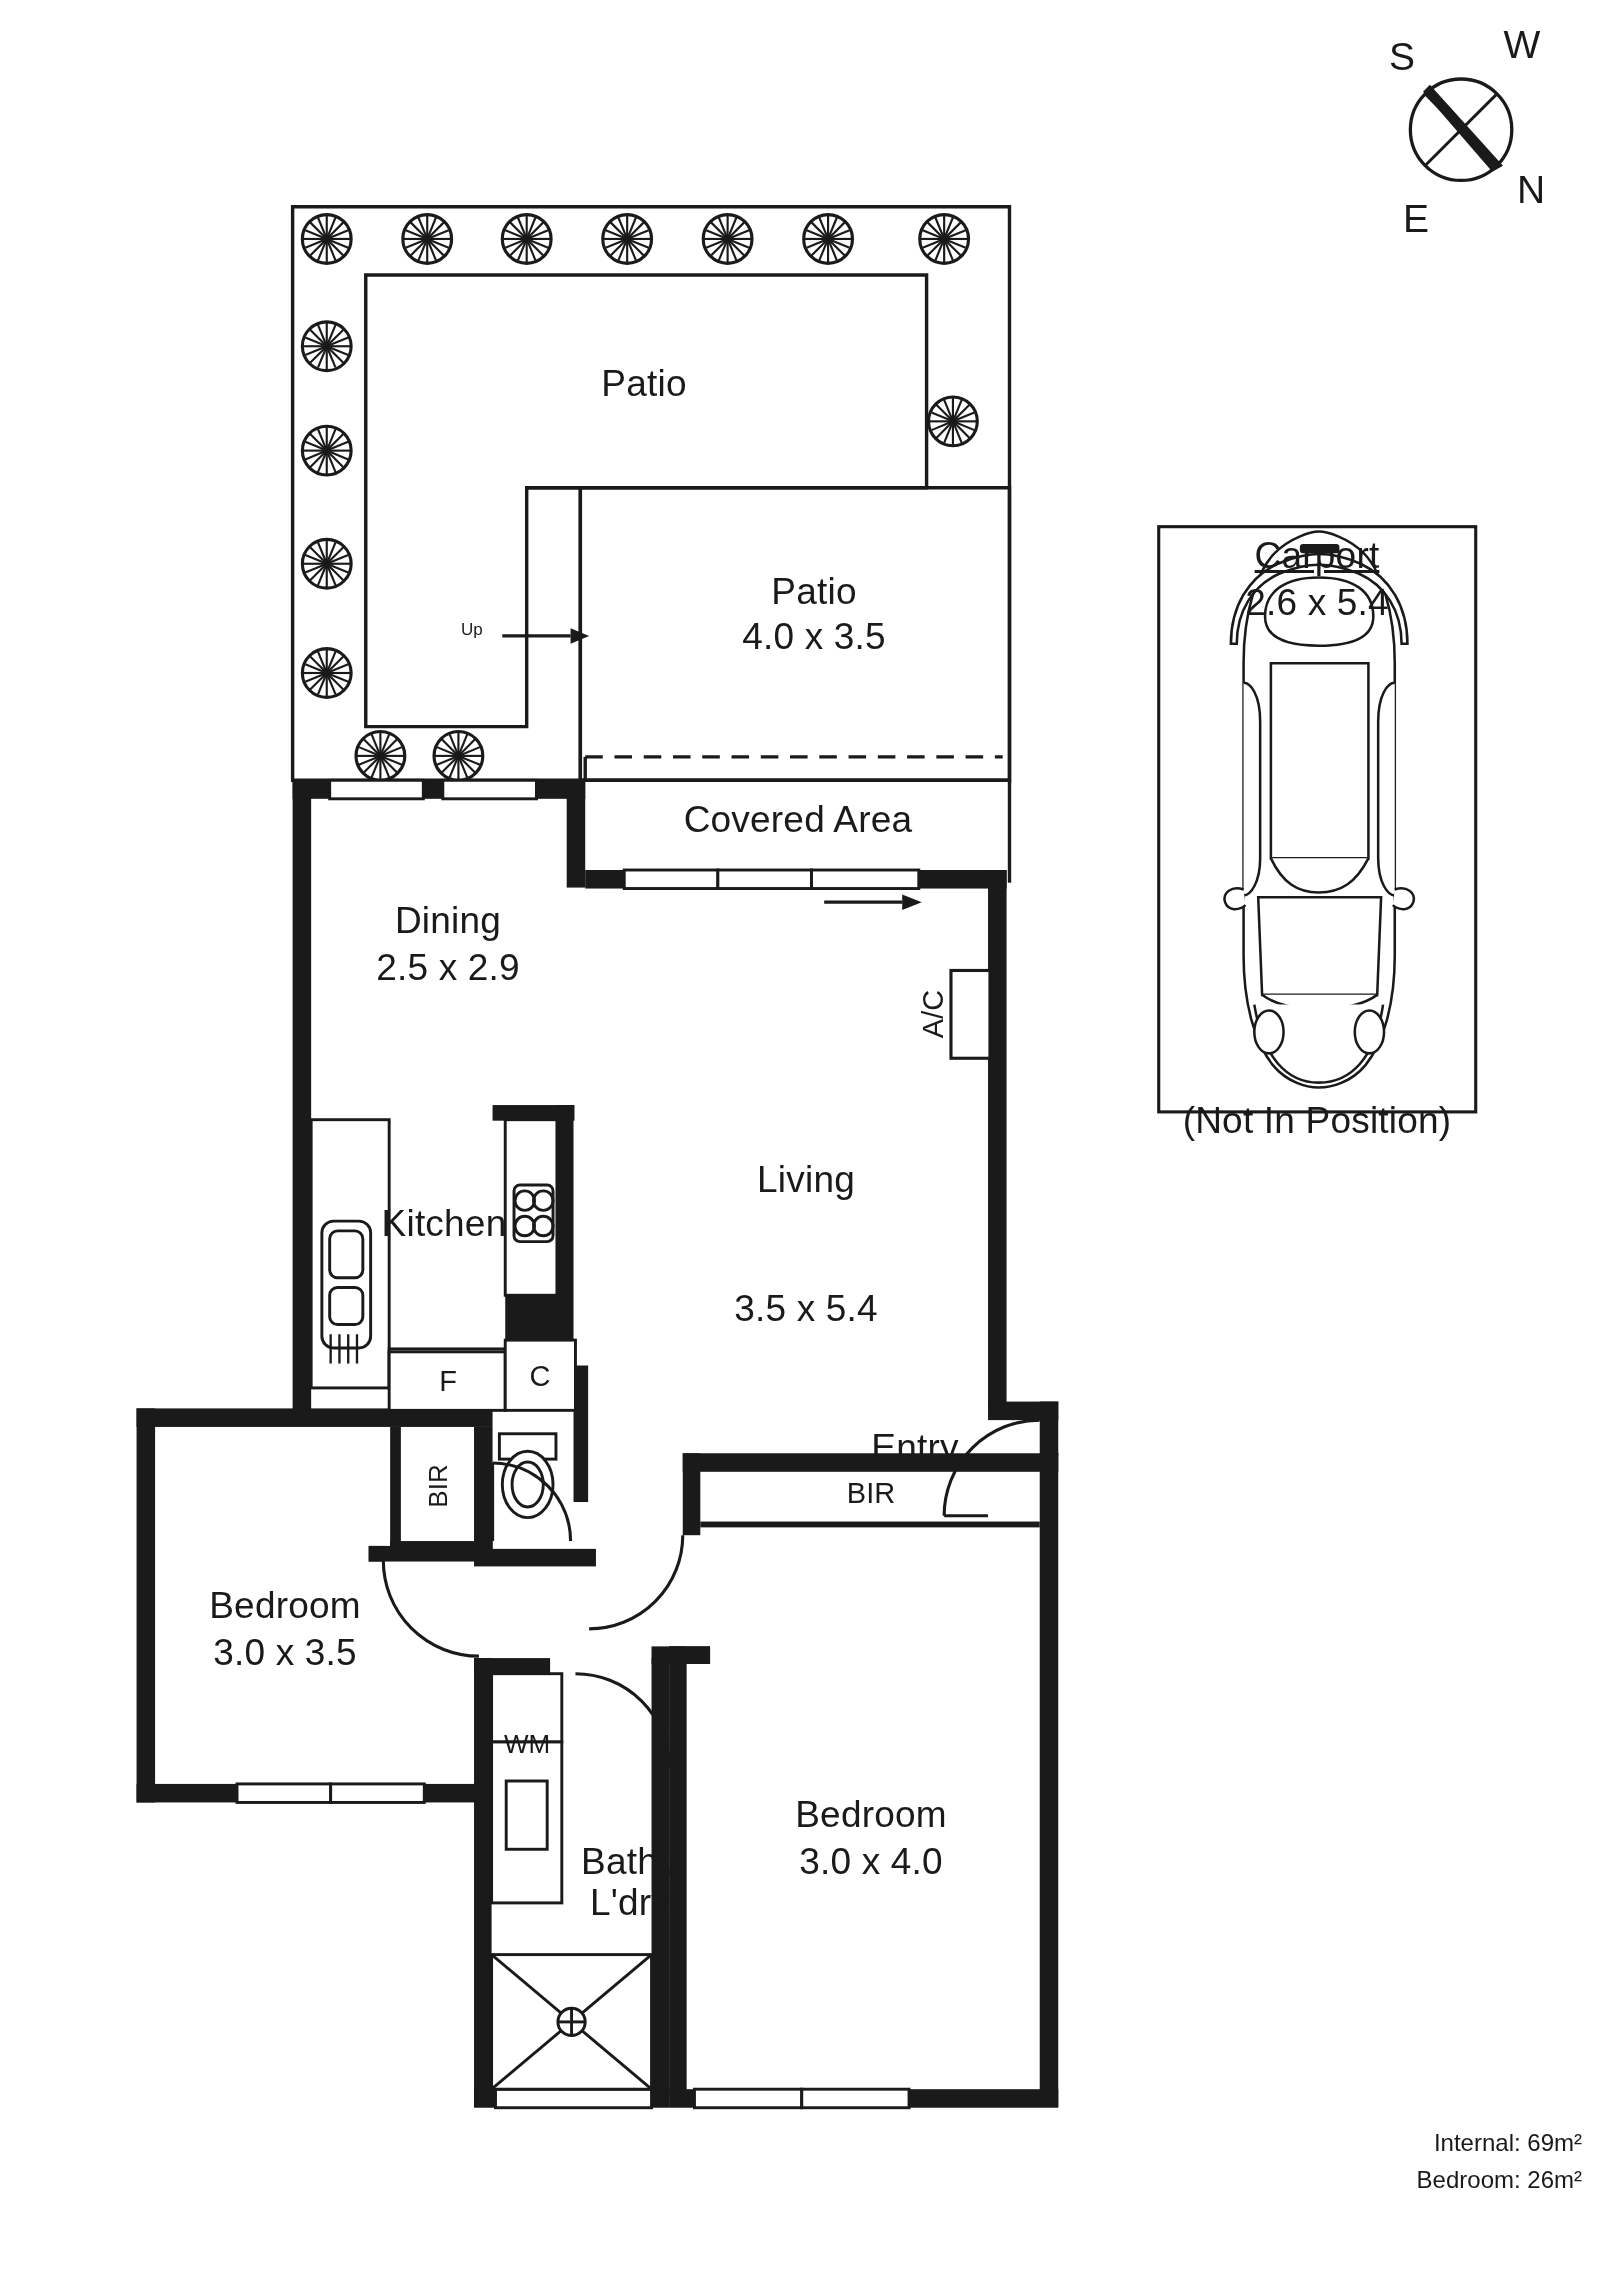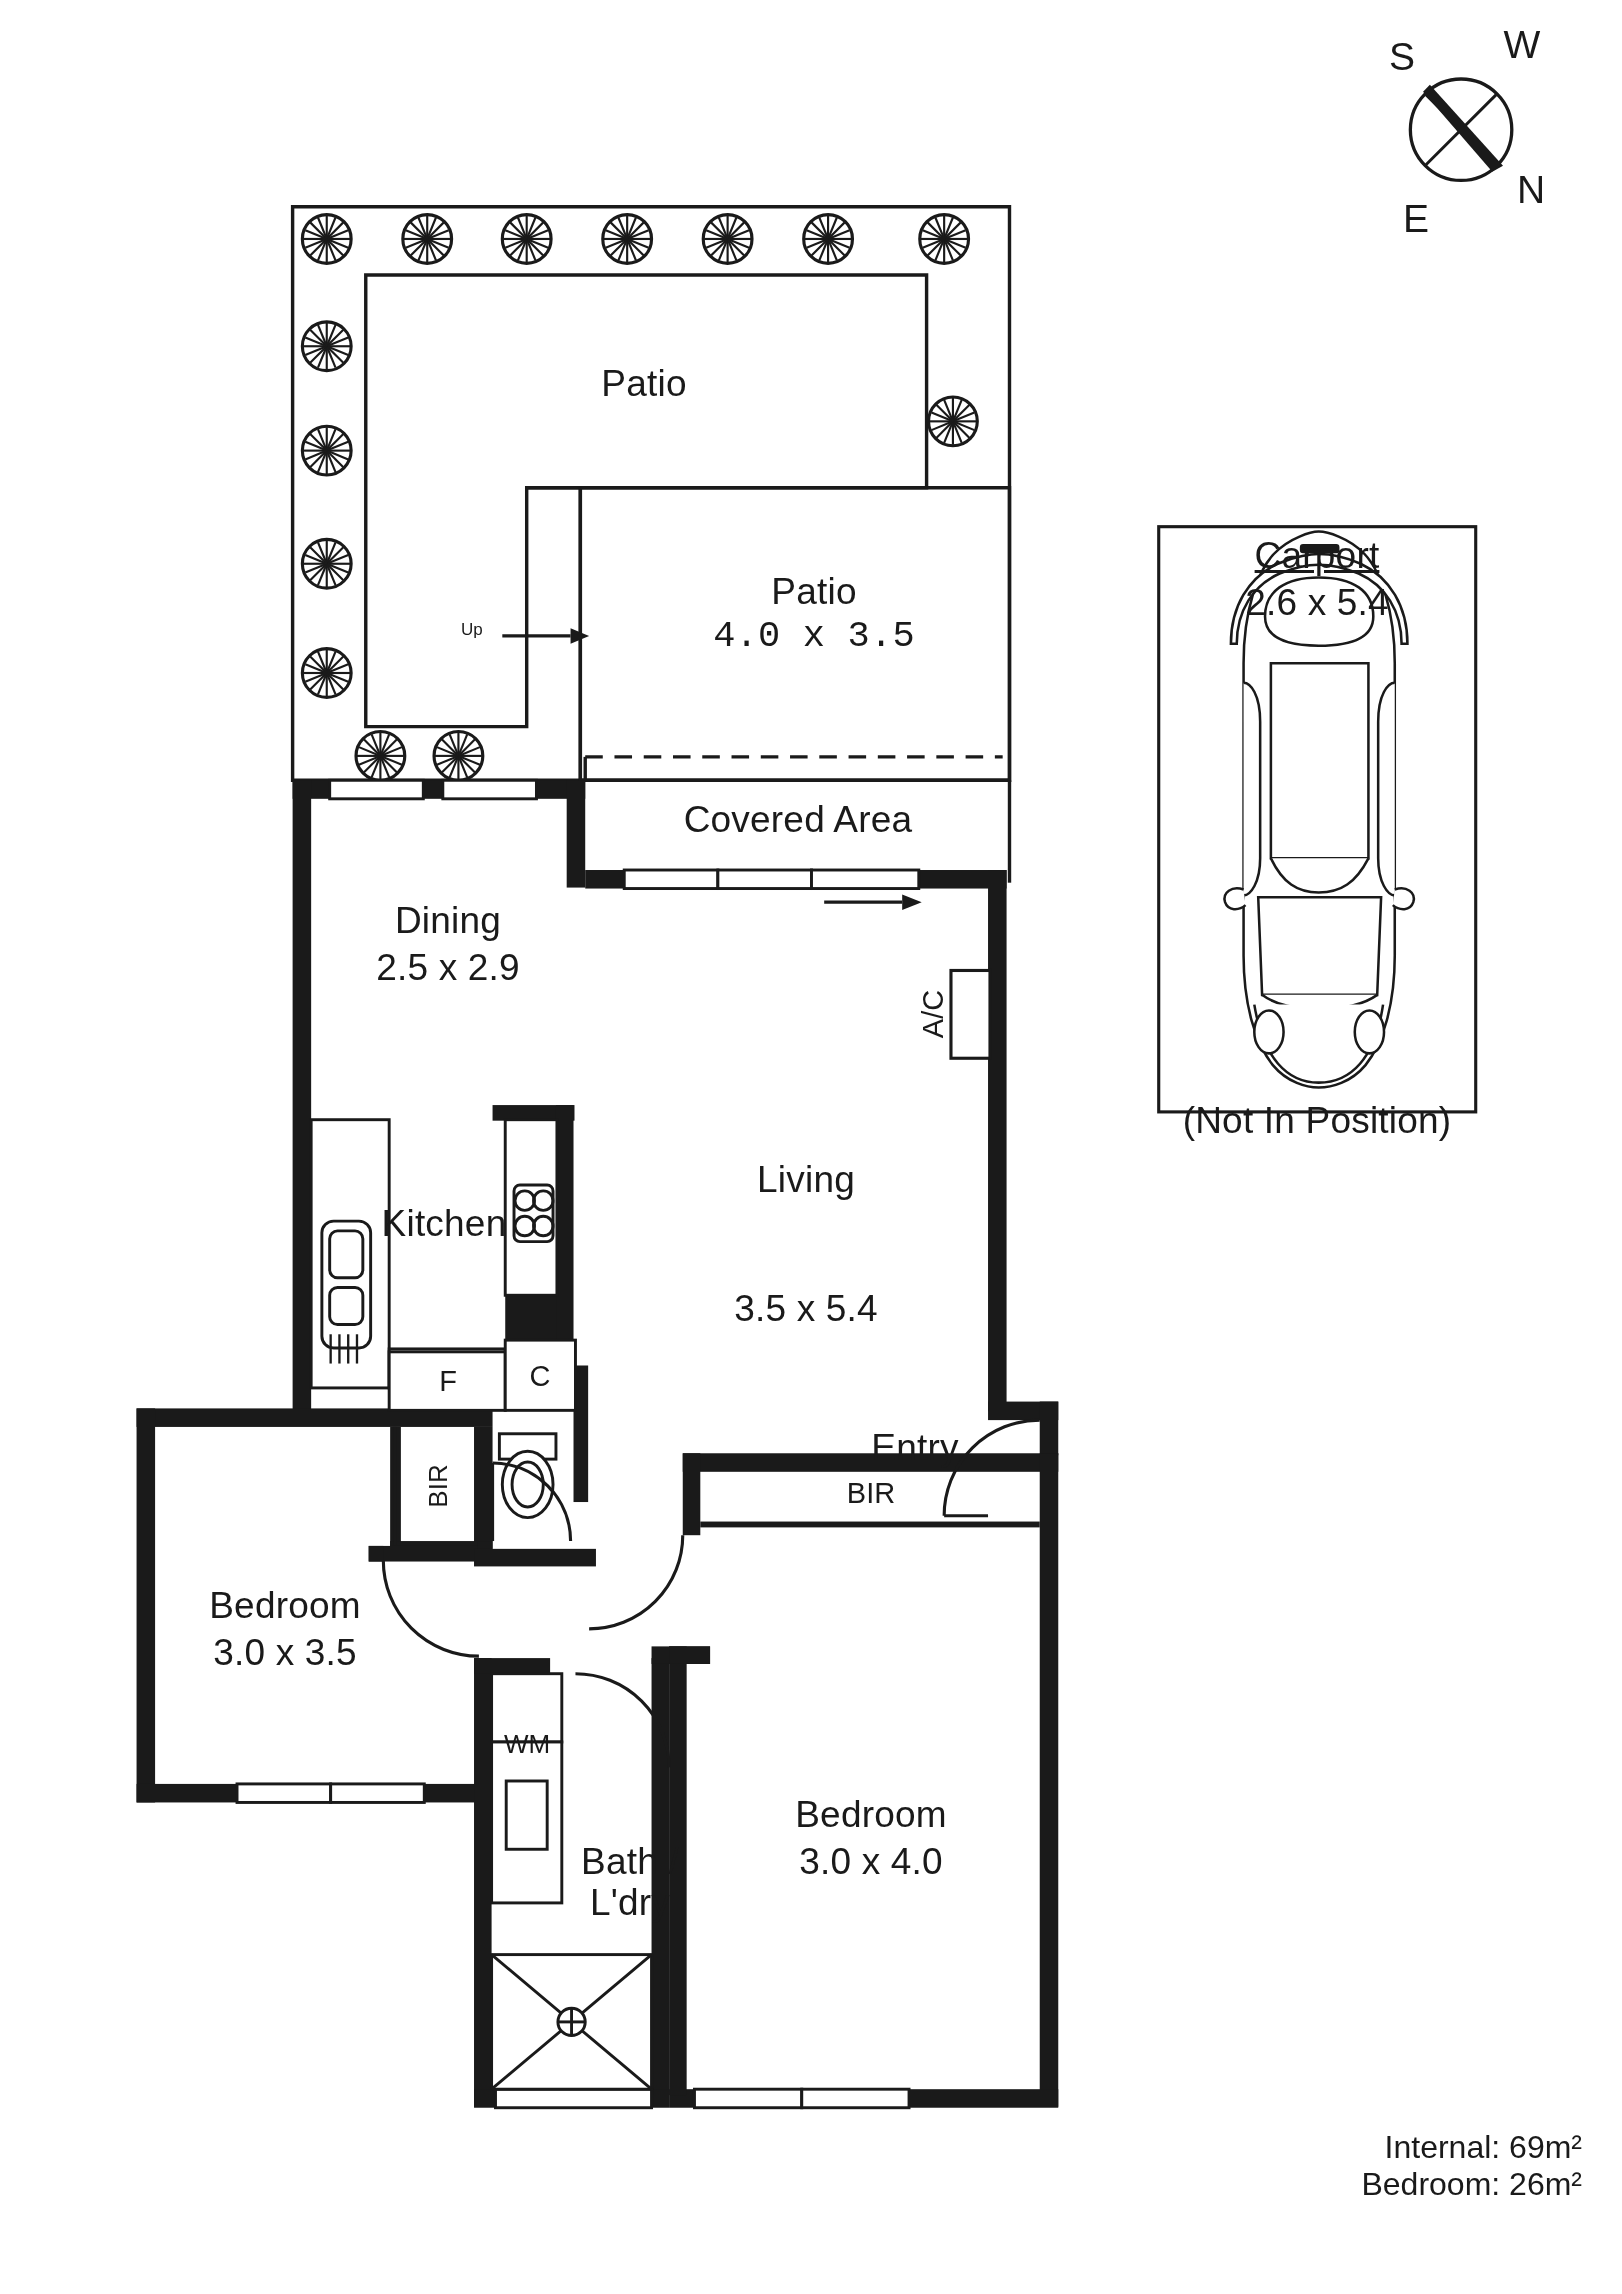--- a/index.html
+++ b/index.html
@@ -46,21 +46,21 @@
     text-align: center;
   }
   .lbl-tiny {
     font-size: 26px;
     text-align: center;
   }
   .lbl-compass {
     font-size: 39px;
   }
   .lbl-area {
-    font-size: 32px;
+    font-size: 24px;
     text-align: right;
   }
   .lbl-up {
     font-size: 17px;
   }
   .center-x { transform: translateX(-50%); }
   .center-xy { transform: translate(-50%, -50%); }
   .center-xy-rot { transform: translate(-50%, -50%) rotate(-90deg); }
 </style>
 </head>
@@ -372,21 +372,21 @@
   </svg>
 
   <div class="lbl lbl-compass center-x" style="left:1402px; top:35px;">S</div>
   <div class="lbl lbl-compass center-x" style="left:1522px; top:23.4px;">W</div>
   <div class="lbl lbl-compass center-x" style="left:1416px; top:197px;">E</div>
   <div class="lbl lbl-compass center-x" style="left:1531px; top:168px;">N</div>
 
   <div class="lbl lbl-room center-x" style="left:644px; top:363px;">Patio</div>
 
   <div class="lbl lbl-room center-x" style="left:814px; top:571px;">Patio</div>
-  <div class="lbl lbl-room center-x" style="left:814px; top:616px;font-family:Liberation Mono, monospace;">4.0 x 3.5</div>
+  <div class="lbl lbl-room center-x" style="left:814px; top:616px;">4.0 x 3.5</div>
 
   <div class="lbl lbl-up" style="left:461px; top:620px;">Up</div>
 
   <div class="lbl lbl-room center-x" style="left:798px; top:799px;">Covered Area</div>
 
   <div class="lbl lbl-room center-x" style="left:448px; top:900px;">Dining</div>
   <div class="lbl lbl-room center-x" style="left:448px; top:947px;">2.5 x 2.9</div>
 
   <div class="lbl lbl-room center-x" style="left:444px; top:1203px;">Kitchen</div>
 

